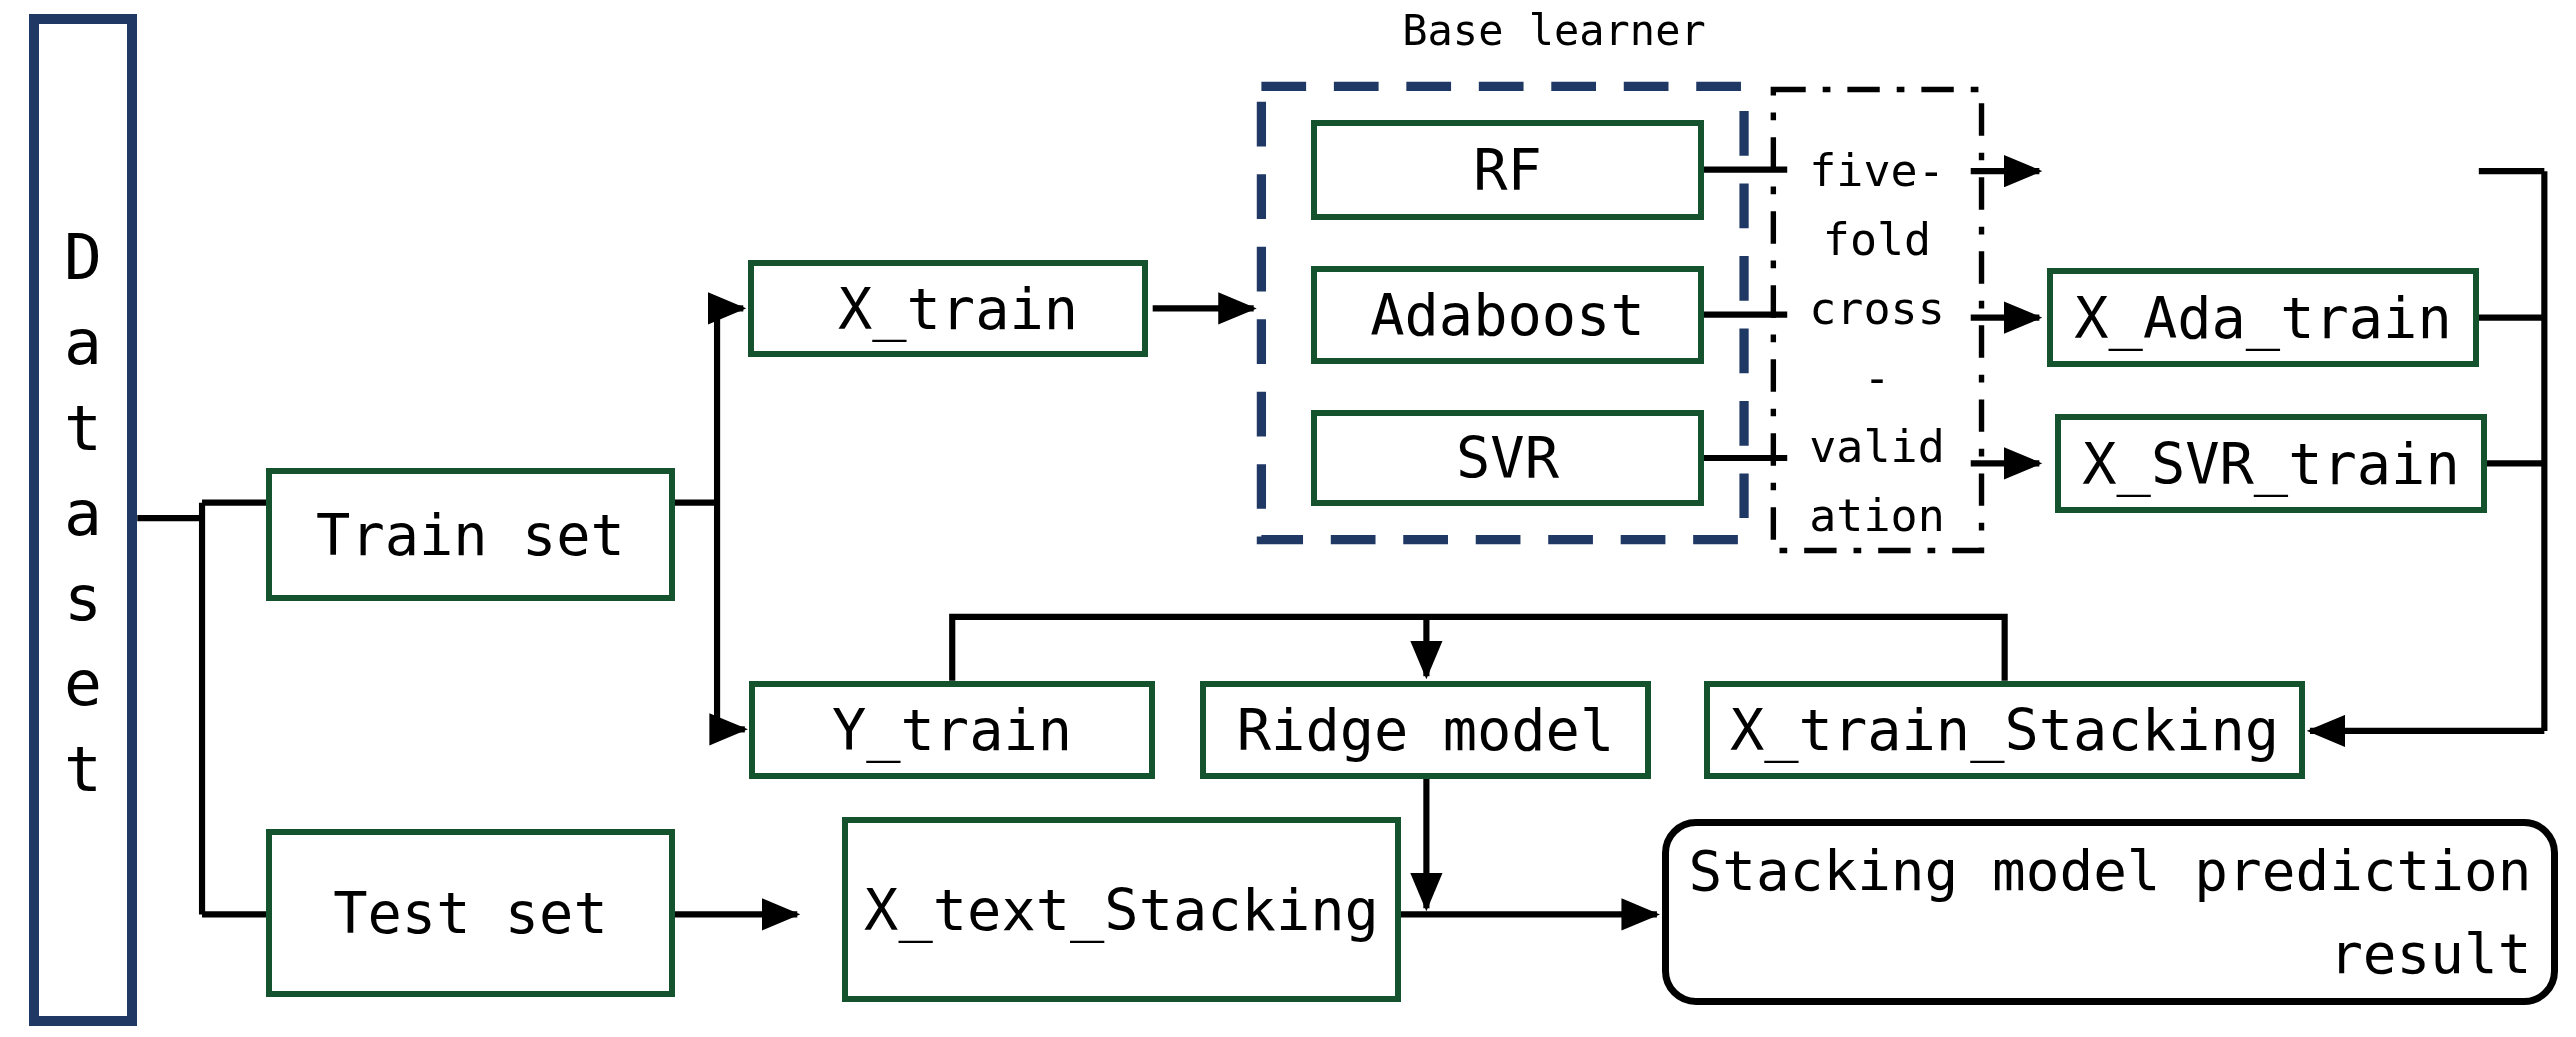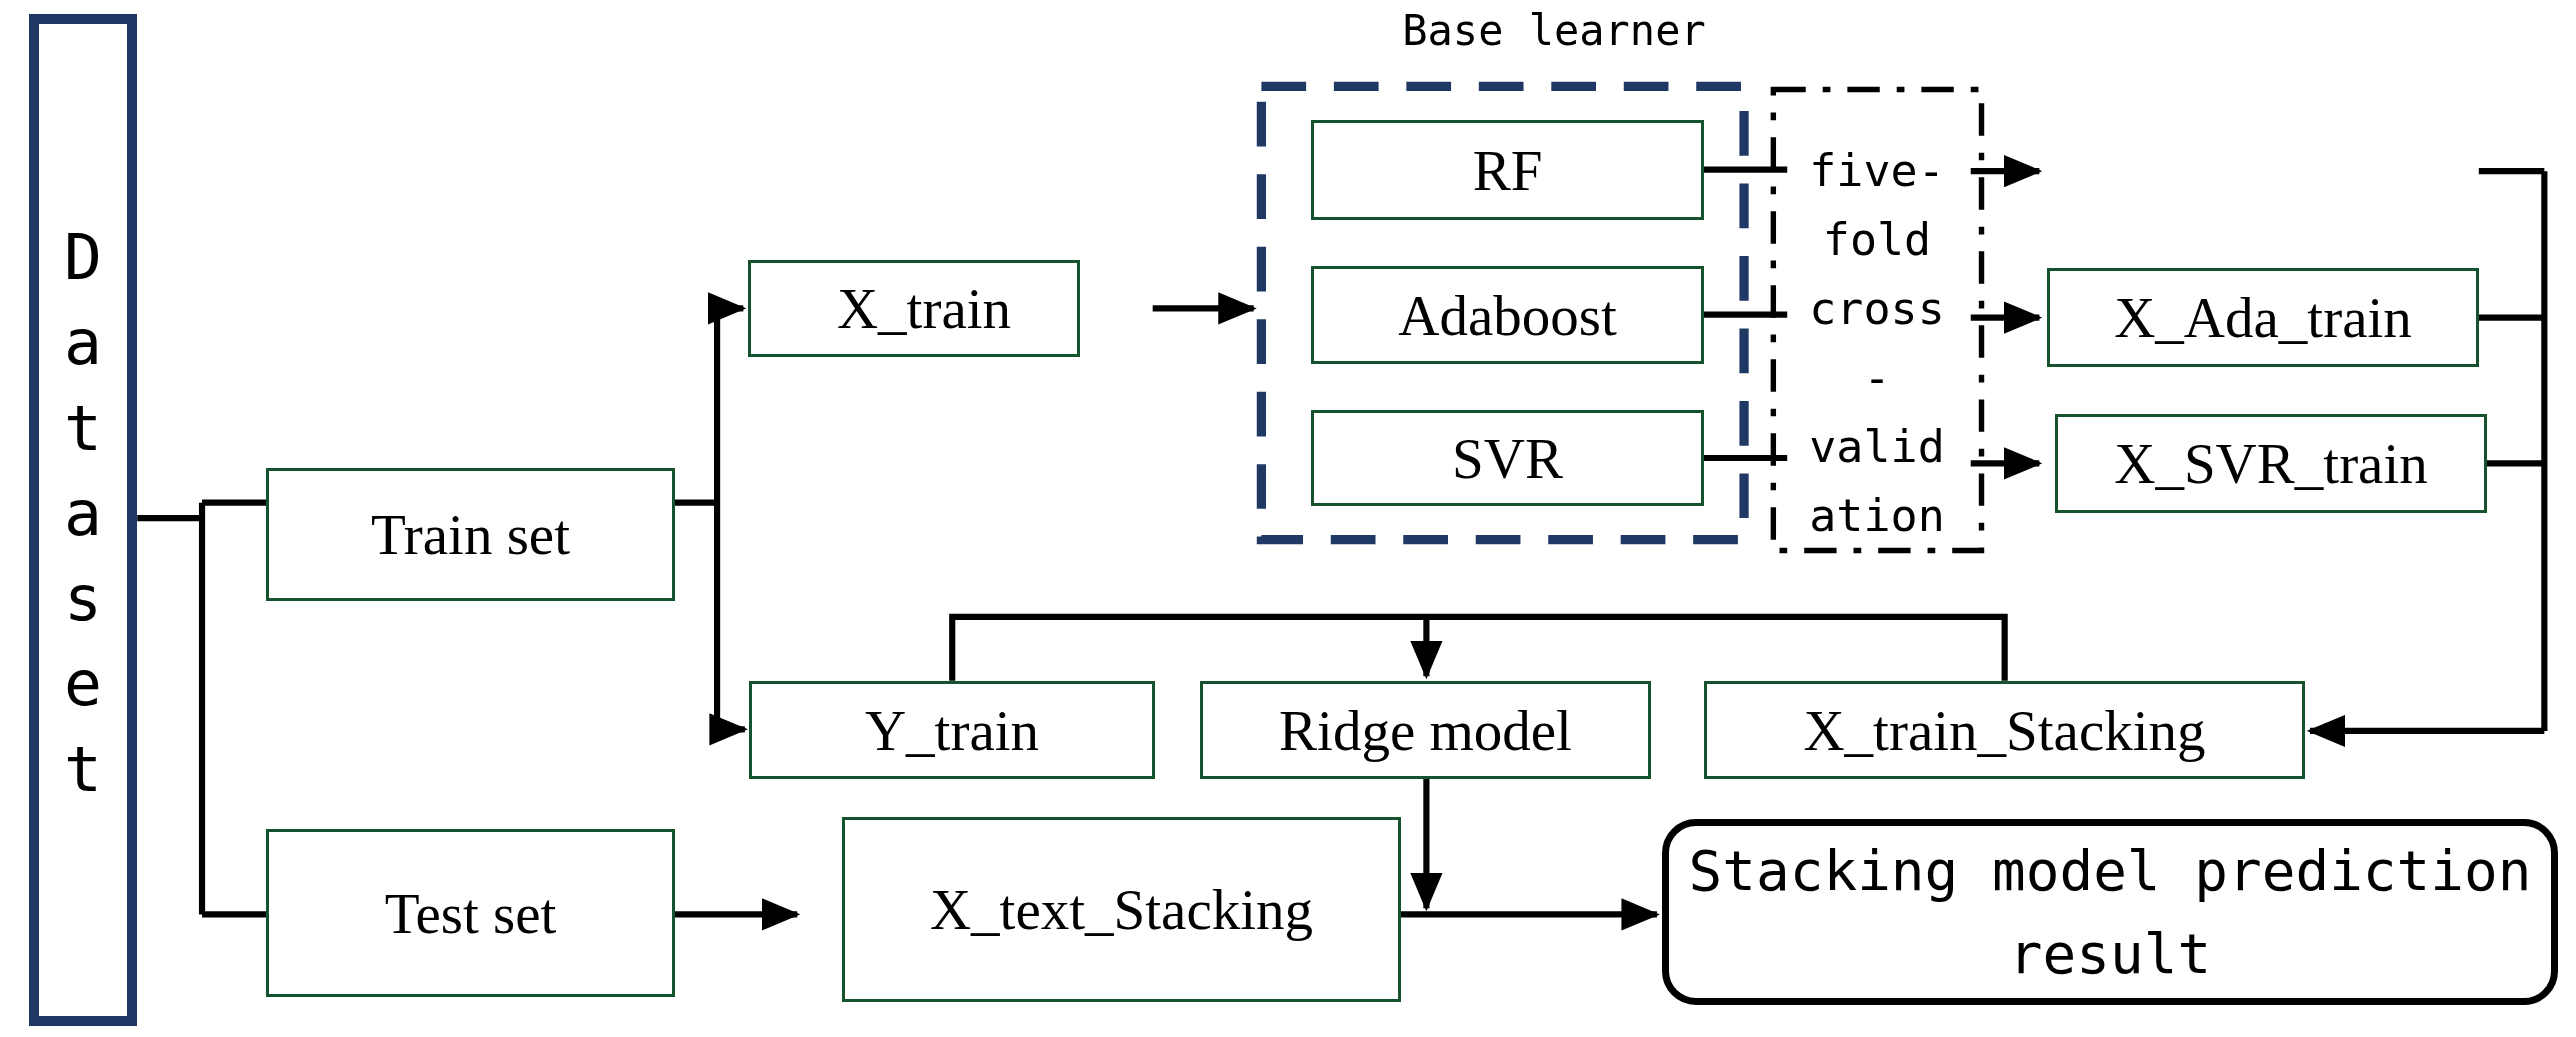--- a/index.html
+++ b/index.html
@@ -2,21 +2,21 @@
 <html style="font-size:12.3px"><head>
 <meta charset="utf-8">
 <style>
   html,body{margin:0;padding:0;background:#ffffff;}
   body{width:2576px;height:1037px;overflow:hidden;position:relative;
        font-family:"DejaVu Sans Mono", monospace;}
   .canvas{position:absolute;left:0;top:0;width:2576px;height:1037px;background:#ffffff;}
   svg.edges{position:absolute;left:0;top:0;width:2576px;height:1037px;}
   .node{position:absolute;display:flex;align-items:center;justify-content:center;
         background:#ffffff;color:#000;box-sizing:border-box;text-align:center;}
-  .navybox{border:3px solid #14532d;font-family:Liberation Serif, serif;}
+  .navybox{border:6px solid #14532d;}
   .thickbox{border:10.8px solid #1f3864;}
   .blackround{border:7px solid #000000;border-radius:34px;}
   .label{font-size:57px;color:#000;}
   .multiline{white-space:pre-line;}
   .vtext{writing-mode:vertical-lr;text-orientation:upright;letter-spacing:12.3px;
          font-size:63px;color:#000;}
   .grouptitle{position:absolute;font-size:42px;color:#000;text-align:center;}
   .cvtext{position:absolute;display:flex;align-items:flex-end;justify-content:center;
           font-size:45px;line-height:69px;color:#000;text-align:center;}
   .resulttext{font-size:56px;line-height:83px;}
@@ -82,21 +82,21 @@
   </div>
 
   <div class="node navybox" style="left:266px;top:468px;width:409px;height:133px;">
     <span class="label">Train set</span>
   </div>
 
   <div class="node navybox" style="left:266px;top:829px;width:409px;height:168px;">
     <span class="label">Test set</span>
   </div>
 
-  <div class="node navybox" style="left:748px;top:260px;width:332px;height:97px;padding-left:20px;">
+  <div class="node navybox" style="left:748px;top:260px;width:400px;height:97px;padding-left:20px;">
     <span class="label">X_train</span>
   </div>
 
   <div class="node navybox" style="left:749px;top:681px;width:406px;height:98px;">
     <span class="label">Y_train</span>
   </div>
 
   <div class="node navybox" style="left:1311px;top:120px;width:393px;height:100px;">
     <span class="label">RF</span>
   </div>
@@ -132,19 +132,19 @@
   </div>
 
   <div class="node navybox" style="left:1704px;top:681px;width:601px;height:98px;">
     <span class="label">X_train_Stacking</span>
   </div>
 
   <div class="node navybox" style="left:842px;top:817px;width:559px;height:185px;">
     <span class="label">X_text_Stacking</span>
   </div>
 
-  <div class="node blackround" style="left:1662px;top:819px;width:896px;height:186px;">
+  <div class="node blackround" style="left:1662px;top:819px;width:896px;height:186px;text-align:right;">
     <span class="label resulttext multiline">Stacking model prediction
 result</span>
   </div>
 
 </div>
 
 
 </body></html>

